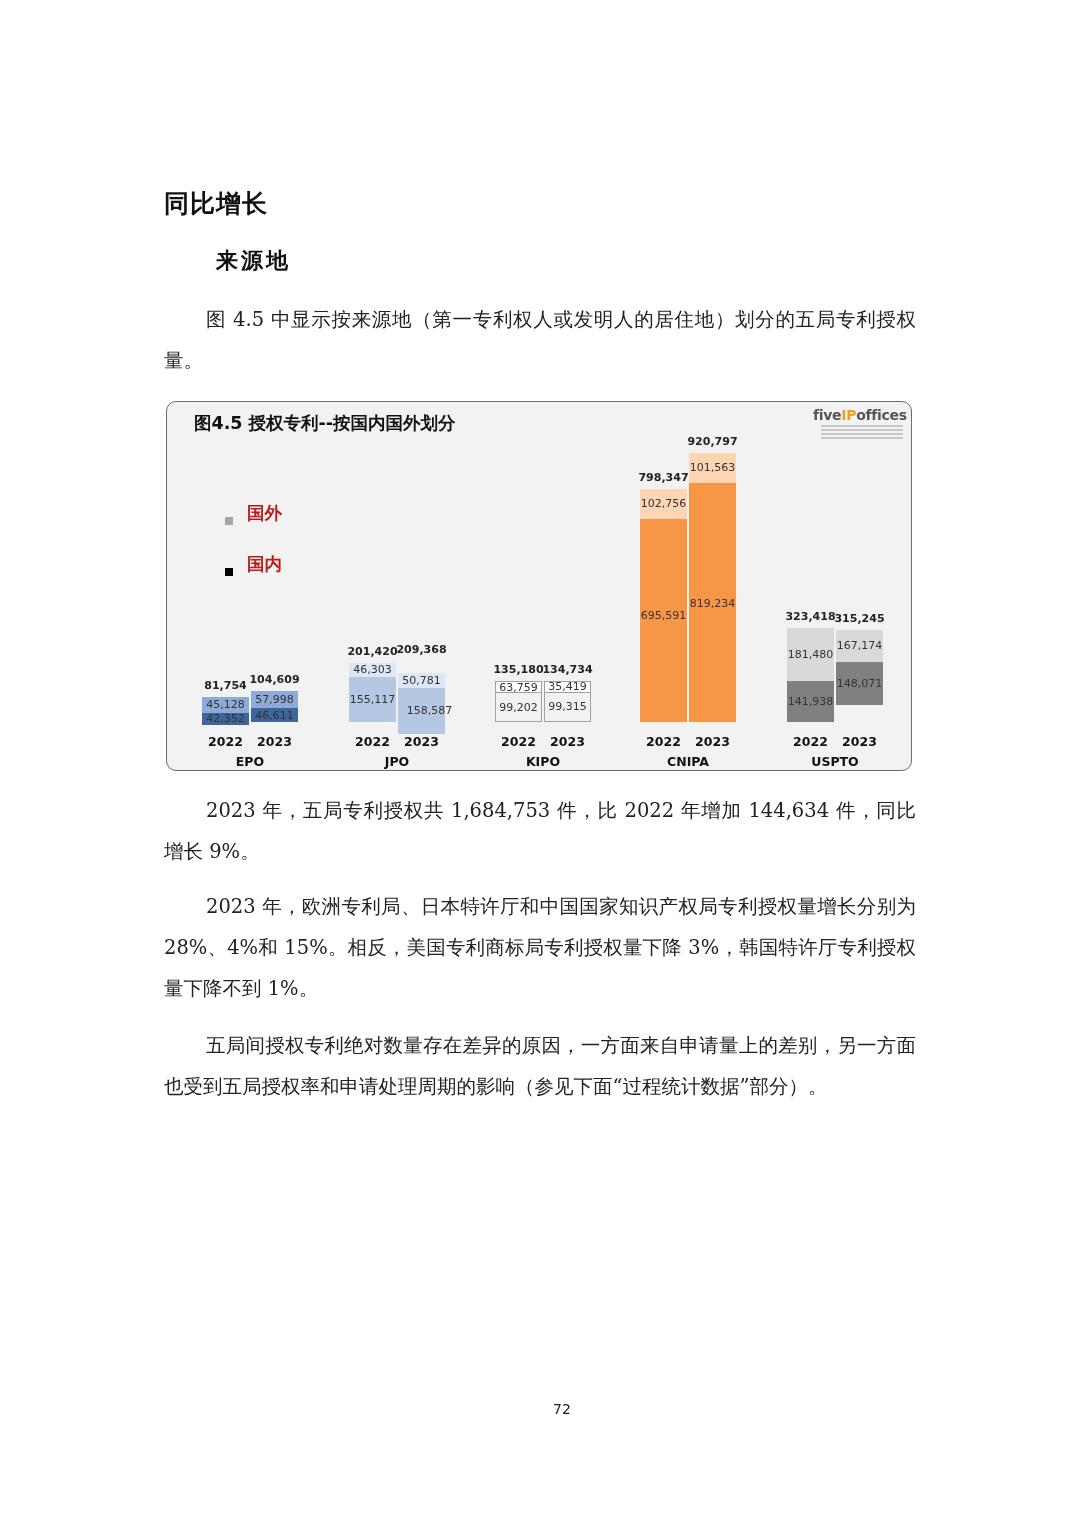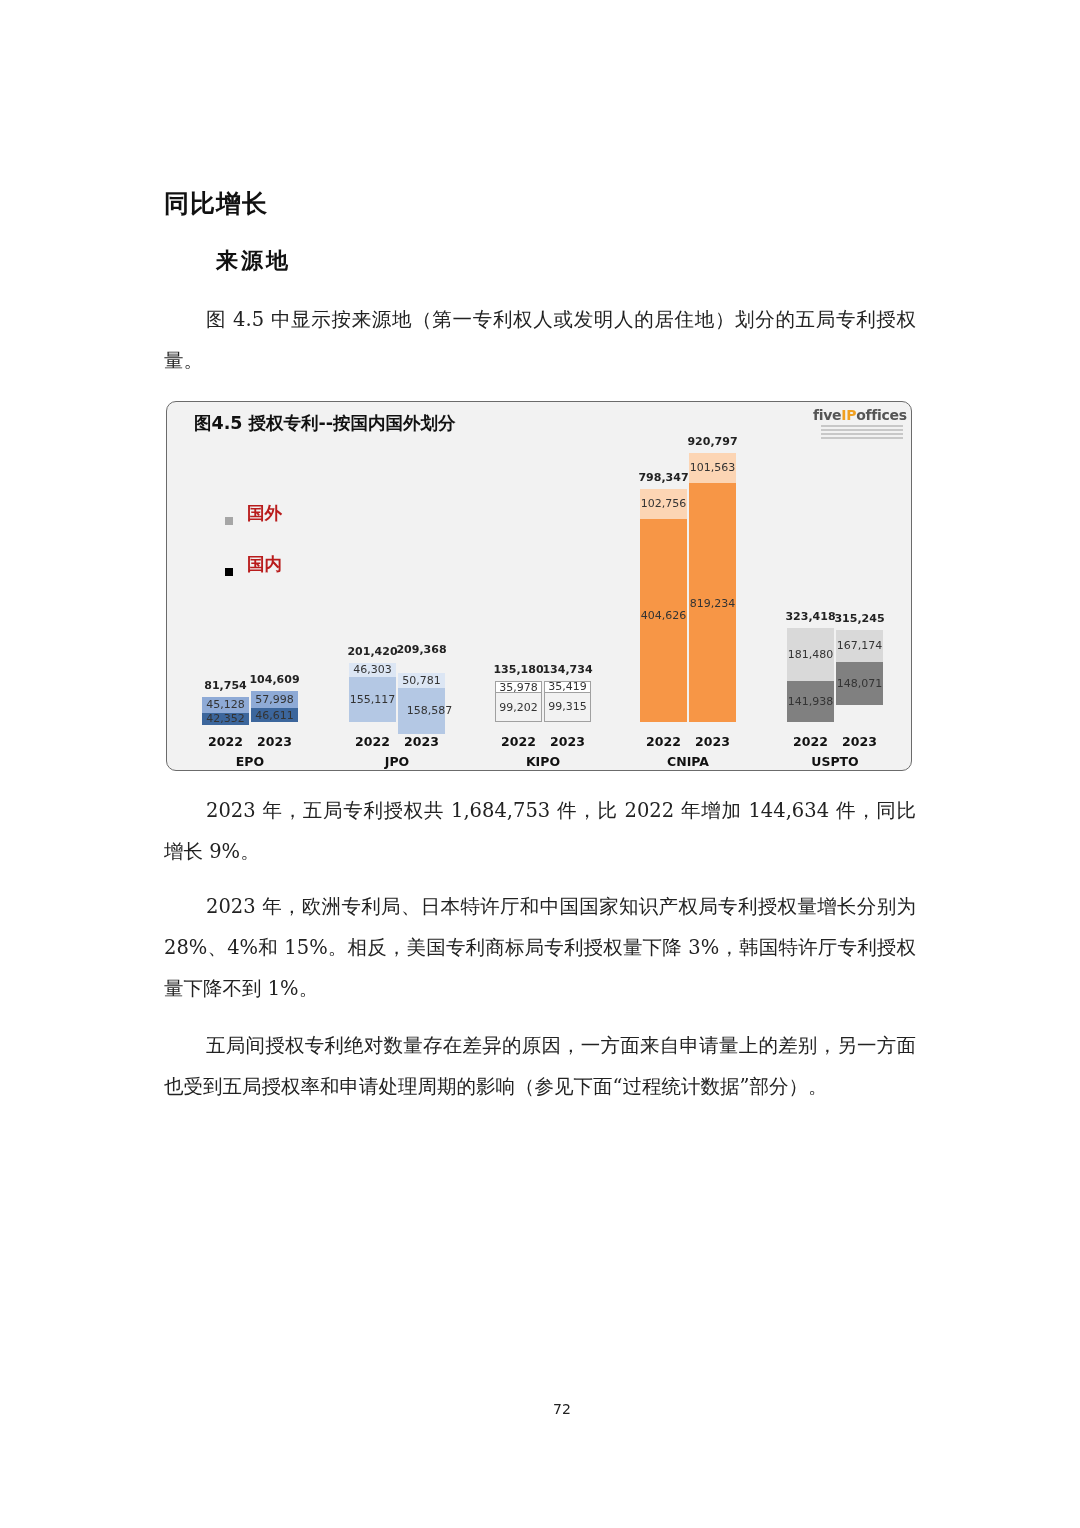--- a/index.html
+++ b/index.html
@@ -113,35 +113,35 @@
       <div class="total" style="left: 175.5px; top: 243.158px;">201,420</div>
       <div class="year" style="left: 182px;">2022</div>
       <div class="bar" style="left: 231px; top: 271px;">
         <div class="seg" style="height: 14.8351px; background: rgb(220, 230, 244);">50,781</div>
         <div class="seg" style="height: 46.3293px; background: rgb(180, 200, 228); padding-left: 16px;">158,587</div>
       </div>
       <div class="total" style="left: 224.5px; top: 240.836px;">209,368</div>
       <div class="year" style="left: 231px;">2023</div>
       <div class="office" style="left: 180px;">JPO</div>
       <div class="bar" style="left: 328px; top: 279.019px;">
-        <div class="seg" style="height: 12px; background: rgb(255, 255, 255); border: 1.5px solid rgb(160, 160, 160);">35,978</div>
+        <div class="seg" style="height: 12px; background: rgb(255, 255, 255); border: 1.5px solid rgb(160, 160, 160);">63,759</div>
         <div class="seg" style="height: 28.9807px; background: rgb(242, 242, 242); border-top: none; border-right: 1.5px solid rgb(160, 160, 160); border-bottom: 1.5px solid rgb(160, 160, 160); border-left: 1.5px solid rgb(160, 160, 160); border-image: initial;">99,202</div>
       </div>
       <div class="total" style="left: 321.5px; top: 261.019px;">135,180</div>
       <div class="year" style="left: 328px;">2022</div>
       <div class="bar" style="left: 377px; top: 278.986px;">
         <div class="seg" style="height: 12px; background: rgb(255, 255, 255); border: 1.5px solid rgb(160, 160, 160);">35,419</div>
         <div class="seg" style="height: 29.0137px; background: rgb(242, 242, 242); border-top: none; border-right: 1.5px solid rgb(160, 160, 160); border-bottom: 1.5px solid rgb(160, 160, 160); border-left: 1.5px solid rgb(160, 160, 160); border-image: initial;">99,315</div>
       </div>
       <div class="total" style="left: 370.5px; top: 260.986px;">134,734</div>
       <div class="year" style="left: 377px;">2023</div>
       <div class="office" style="left: 326px;">KIPO</div>
       <div class="bar" style="left: 473px; top: 86.7723px;">
         <div class="seg" style="height: 30.019px; background: rgb(252, 213, 180);">102,756</div>
-        <div class="seg" style="height: 203.209px; background: rgb(247, 150, 70); align-items: flex-start; padding-top: 90px;">404,626</div>
+        <div class="seg" style="height: 203.209px; background: rgb(247, 150, 70); align-items: flex-start; padding-top: 90px;">695,591</div>
       </div>
       <div class="total" style="left: 466.5px; top: 68.7723px;">798,347</div>
       <div class="year" style="left: 473px;">2022</div>
       <div class="bar" style="left: 522px; top: 51px;">
         <div class="seg" style="height: 29.6704px; background: rgb(252, 213, 180);">101,563</div>
         <div class="seg" style="height: 239.33px; background: rgb(247, 150, 70); align-items: flex-start; padding-top: 114px;">819,234</div>
       </div>
       <div class="total" style="left: 515.5px; top: 33px;">920,797</div>
       <div class="year" style="left: 522px;">2023</div>
       <div class="office" style="left: 471px;">CNIPA</div>

